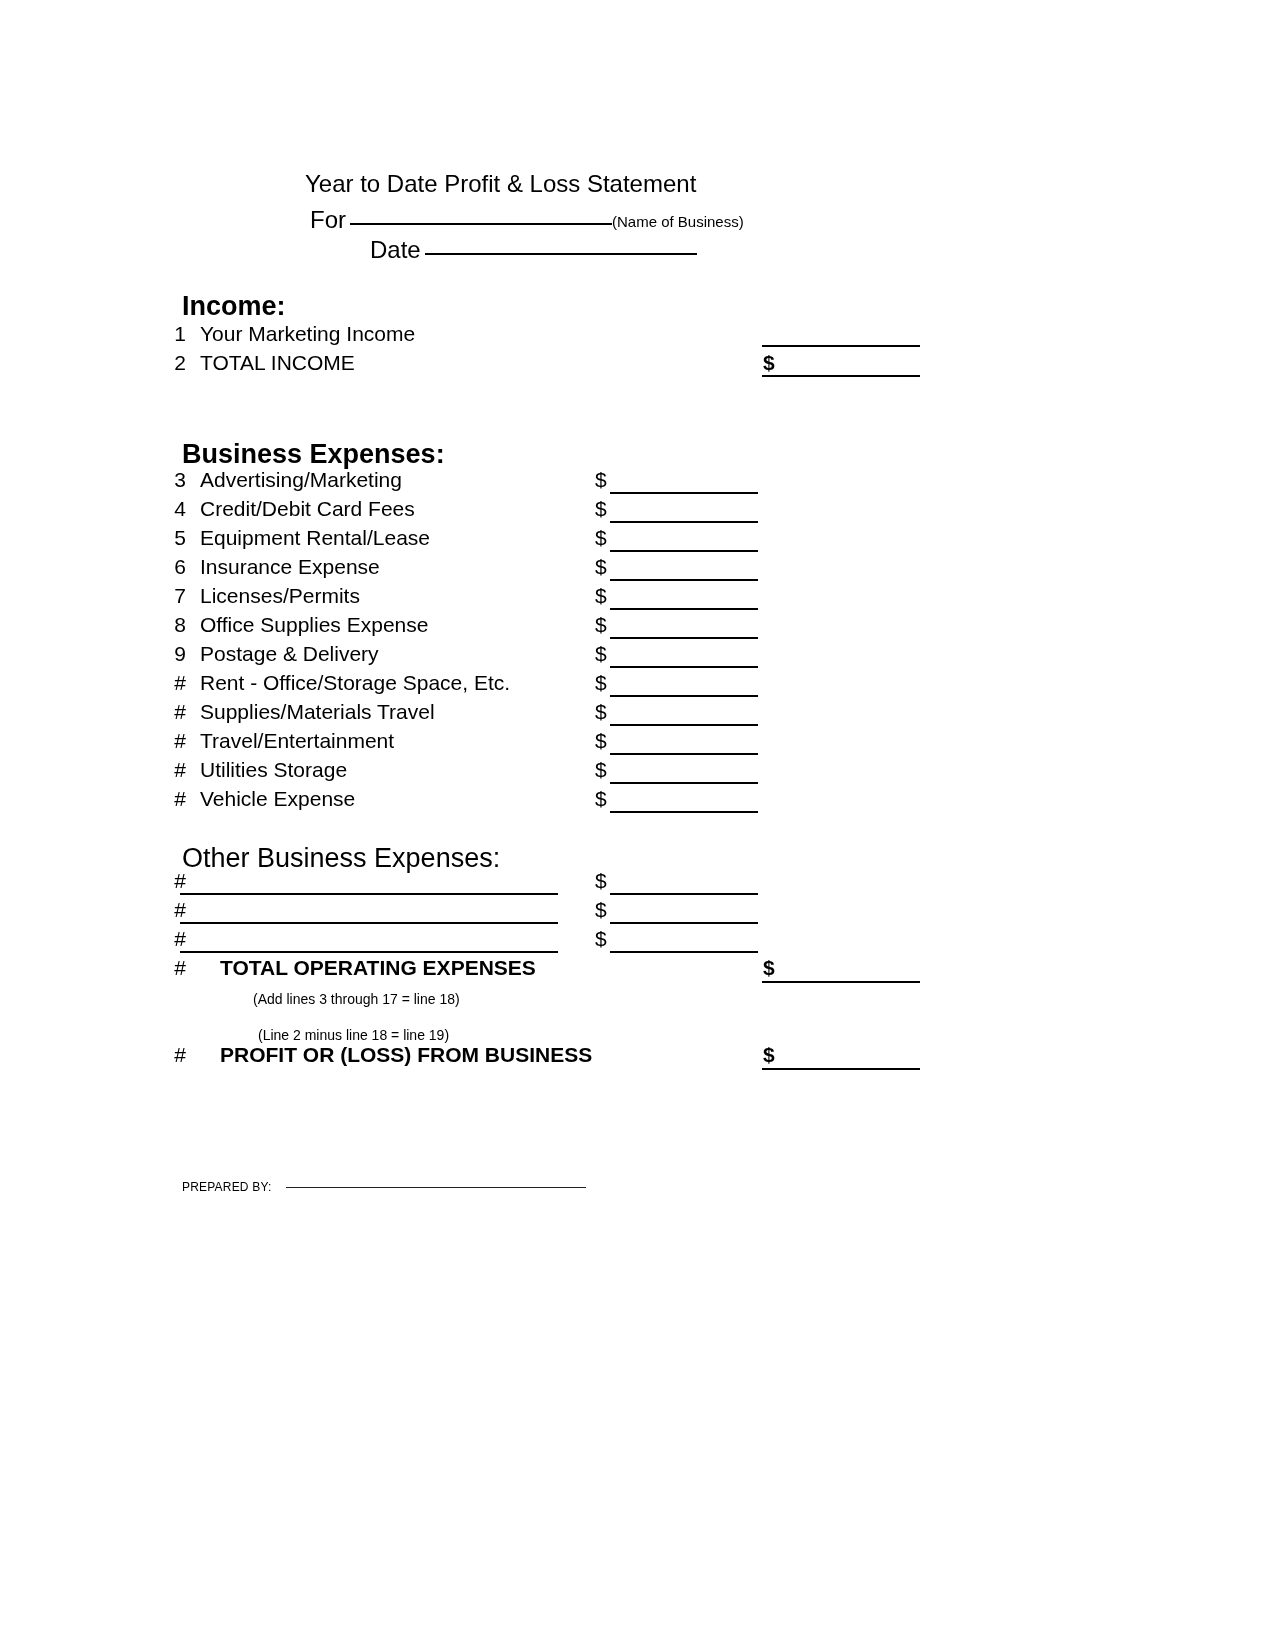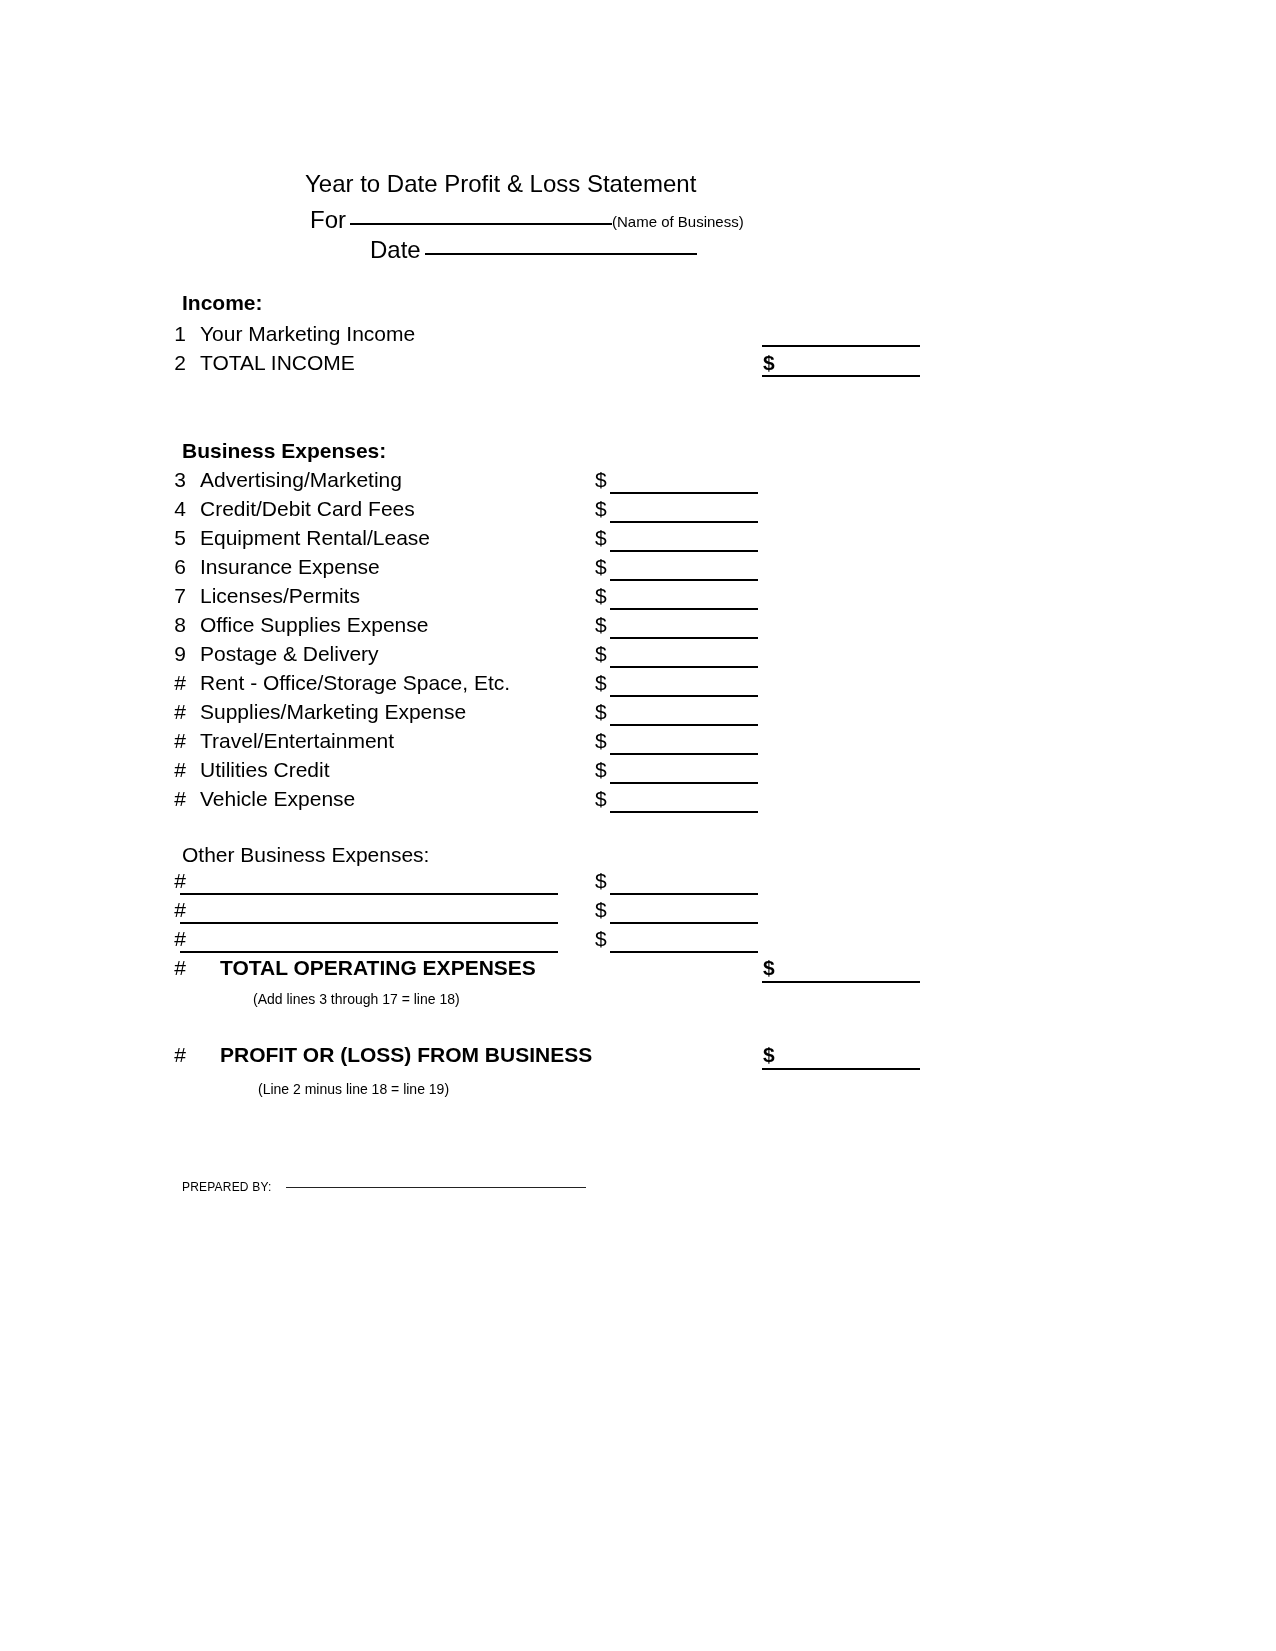--- a/index.html
+++ b/index.html
@@ -51,21 +51,21 @@
   .date-row .rule {
     display: inline-block;
     width: 272px;
     border-bottom: 2px solid #000;
     vertical-align: 3px;
     margin: 0 0 0 4px;
   }
 
   
   .section-head {
-    font-size: 21px;
+    font-size: 27px;
     font-weight: bold;
     left: 182px;
   }
   .section-head.plain { font-weight: normal; }
 
   
   .row { position: absolute; height: 28px; }
   .row .num {
     position: absolute;
     left: 0px;
@@ -188,33 +188,33 @@
       </div>
       <div class="money-rule" style="left: 610px; top: 666px; width: 148px;"></div>
       <div class="row" style="left: 158px; top: 671px; width: 760px;">
         <span class="num">#</span>
         <span class="label">Rent - Office/Storage Space, Etc.</span>
         <span class="dollar" style="left: 437px;">$</span>
       </div>
       <div class="money-rule" style="left: 610px; top: 695px; width: 148px;"></div>
       <div class="row" style="left: 158px; top: 700px; width: 760px;">
         <span class="num">#</span>
-        <span class="label">Supplies/Marketing Expense</span>
+        <span class="label">Supplies/Materials Travel</span>
         <span class="dollar" style="left: 437px;">$</span>
       </div>
       <div class="money-rule" style="left: 610px; top: 724px; width: 148px;"></div>
       <div class="row" style="left: 158px; top: 729px; width: 760px;">
         <span class="num">#</span>
         <span class="label">Travel/Entertainment</span>
         <span class="dollar" style="left: 437px;">$</span>
       </div>
       <div class="money-rule" style="left: 610px; top: 753px; width: 148px;"></div>
       <div class="row" style="left: 158px; top: 758px; width: 760px;">
         <span class="num">#</span>
-        <span class="label">Utilities Credit</span>
+        <span class="label">Utilities Storage</span>
         <span class="dollar" style="left: 437px;">$</span>
       </div>
       <div class="money-rule" style="left: 610px; top: 782px; width: 148px;"></div>
       <div class="row" style="left: 158px; top: 787px; width: 760px;">
         <span class="num">#</span>
         <span class="label">Vehicle Expense</span>
         <span class="dollar" style="left: 437px;">$</span>
       </div>
       <div class="money-rule" style="left: 610px; top: 811px; width: 148px;"></div>
     </div>
@@ -249,20 +249,20 @@
   </div>
   <div class="money-rule" style="left:762px; top:981px; width:158px;"></div>
   <div class="note" style="left:253px; top:991px;">(Add lines 3 through 17 = line 18)</div>
 
   <div class="row" style="left:158px; top:1043px; width:900px;">
     <span class="num">#</span>
     <span class="label bold" style="left:62px;">PROFIT OR (LOSS) FROM BUSINESS</span>
     <span class="dollar bold" style="left:605px;">$</span>
   </div>
   <div class="money-rule" style="left:762px; top:1068px; width:158px;"></div>
-  <div class="note" style="left:258px; top:1081px;">(Line 2 minus line 18 = line 19)</div>
+  <div class="note" style="left:258px; top:1027px;">(Line 2 minus line 18 = line 19)</div>
 
   <div class="footer-row" style="left:182px; top:1180px;">
     <span>PREPARED BY:</span><span class="rule" style="width:300px; margin-left:14px;"></span>
   </div>
 
 
 </div>
 
 </body></html>

